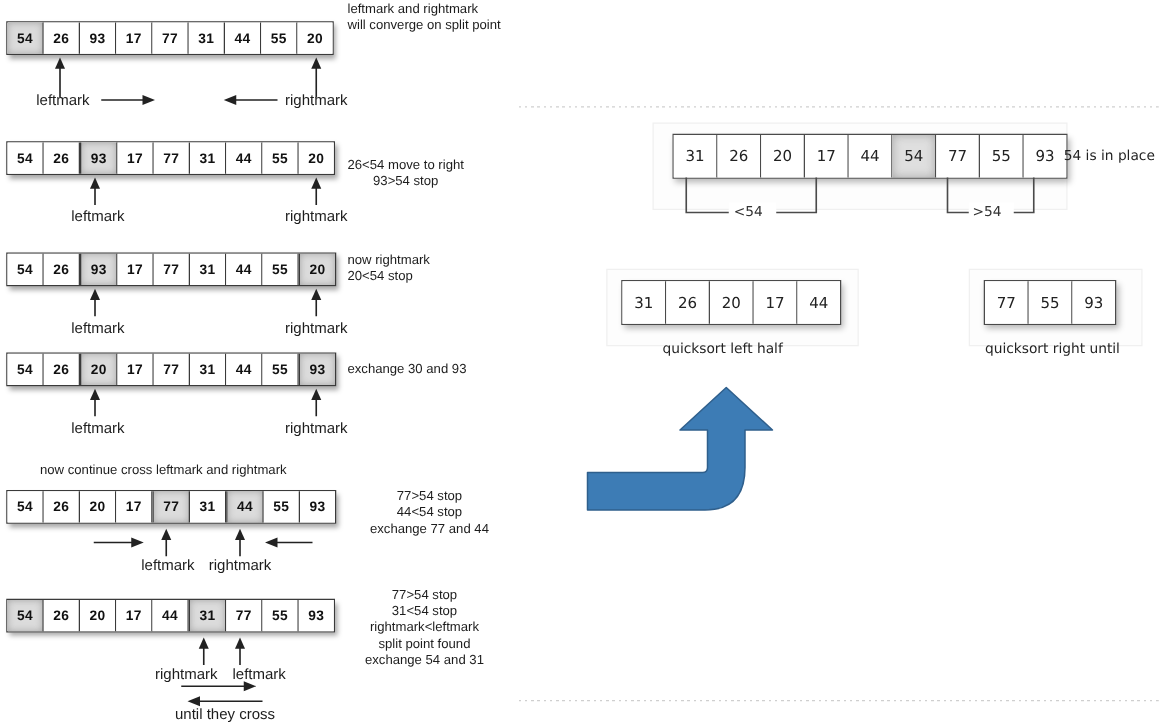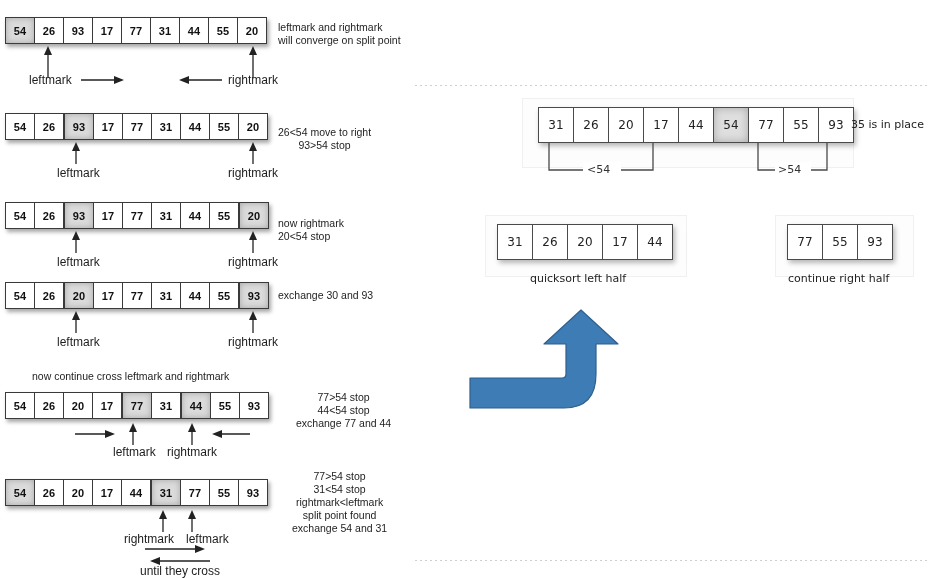--- a/index.html
+++ b/index.html
@@ -57,21 +57,21 @@
       <div class="cell">26</div>
       <div class="cell">93</div>
       <div class="cell">17</div>
       <div class="cell">77</div>
       <div class="cell">31</div>
       <div class="cell">44</div>
       <div class="cell">55</div>
       <div class="cell">20</div>
     </div>
   </div>
-  <div class="side-note" style="left:278px;top:21px;">leftmark and rightmark
+  <div class="side-note" style="left:278px;top:1px;">leftmark and rightmark
 will converge on split point</div>
   <svg class="ann" style="left:0;top:44px;width:300px;height:42px;">
     <path d="M48,34 L48,5" stroke="#222" stroke-width="1.3" fill="none"></path>
     <path d="M48,2 L44,11 L52,11 Z" fill="#222"></path>
     <path d="M253,34 L253,5" stroke="#222" stroke-width="1.3" fill="none"></path>
     <path d="M253,2 L249,11 L257,11 Z" fill="#222"></path>
     <path d="M81,36 L119,36" stroke="#222" stroke-width="1.3" fill="none"></path>
     <path d="M124,36 L114,32 L114,40 Z" fill="#222"></path>
     <path d="M222,36 L184,36" stroke="#222" stroke-width="1.3" fill="none"></path>
     <path d="M179,36 L189,32 L189,40 Z" fill="#222"></path>
@@ -109,21 +109,21 @@
       <div class="cell">26</div>
       <div class="cell hlb">93</div>
       <div class="cell">17</div>
       <div class="cell">77</div>
       <div class="cell">31</div>
       <div class="cell">44</div>
       <div class="cell">55</div>
       <div class="cell hlb">20</div>
     </div>
   </div>
-  <div class="side-note" style="left:278px;top:217px;">now rightmark
+  <div class="side-note" style="left:278px;top:202px;">now rightmark
 20&lt;54 stop</div>
   <svg class="ann" style="left:0;top:229px;width:300px;height:28px;">
     <path d="M76,24 L76,6" stroke="#222" stroke-width="1.3" fill="none"></path>
     <path d="M76,2 L72,11 L80,11 Z" fill="#222"></path>
     <path d="M253,24 L253,6" stroke="#222" stroke-width="1.3" fill="none"></path>
     <path d="M253,2 L249,11 L257,11 Z" fill="#222"></path>
   </svg>
   <div class="mark-label" style="left:57px;top:255px;">leftmark</div>
   <div class="mark-label" style="left:228px;top:255px;">rightmark</div>
 
@@ -227,21 +227,21 @@
       <div class="r-cell">20</div>
       <div class="r-cell">17</div>
       <div class="r-cell">44</div>
       <div class="r-cell hl">54</div>
       <div class="r-cell">77</div>
       <div class="r-cell">55</div>
       <div class="r-cell">93</div>
     </div>
   </div>
 
-  <div class="r-note" style="left:851px;top:118px;">35 is in place</div>
+  <div class="r-note" style="left:851px;top:118px;">54 is in place</div>
 
   <svg class="ann" style="left:520px;top:140px;width:360px;height:45px;">
     <path d="M29,2 L29,30 L133,30 L133,2" stroke="#4a4a4a" stroke-width="1.3" fill="none"></path>
     <path d="M238,2 L238,30 L307,30 L307,2" stroke="#4a4a4a" stroke-width="1.3" fill="none"></path>
     <rect x="63" y="22" width="38" height="16" fill="#ffffff"></rect>
     <rect x="255" y="22" width="36" height="16" fill="#ffffff"></rect>
   </svg>
   <div class="brace-lbl" style="left:587px;top:163px;">&lt;54</div>
   <div class="brace-lbl" style="left:778px;top:163px;">&gt;54</div>
 
@@ -258,18 +258,18 @@
   <div class="half-cap" style="left:530px;top:272px;text-align:center;">quicksort left half</div>
 
   <div class="rpanel-box" style="left:775px;top:215px;width:137px;height:60px;"></div>
   <div style="position:absolute;left:787px;top:224px;">
     <div class="r-arr">
       <div class="r-cell">77</div>
       <div class="r-cell">55</div>
       <div class="r-cell">93</div>
     </div>
   </div>
-  <div class="half-cap" style="left:788px;top:272px;">continue right half</div>
+  <div class="half-cap" style="left:788px;top:272px;">quicksort right until</div>
 
   <svg class="ann" style="left:468px;top:308px;width:160px;height:105px;" viewBox="0 0 160 105">
     <path d="M2,70 L2,100 L96,100 Q128,100 128,66 L128,36 L150,36 L113,2 L76,36 L98,36 L98,66 Q98,70 94,70 Z" fill="#3d7cb5" stroke="#2f5f8c" stroke-width="1.2" stroke-linejoin="round"></path>
   </svg>
 </div>
 
 </body></html>

